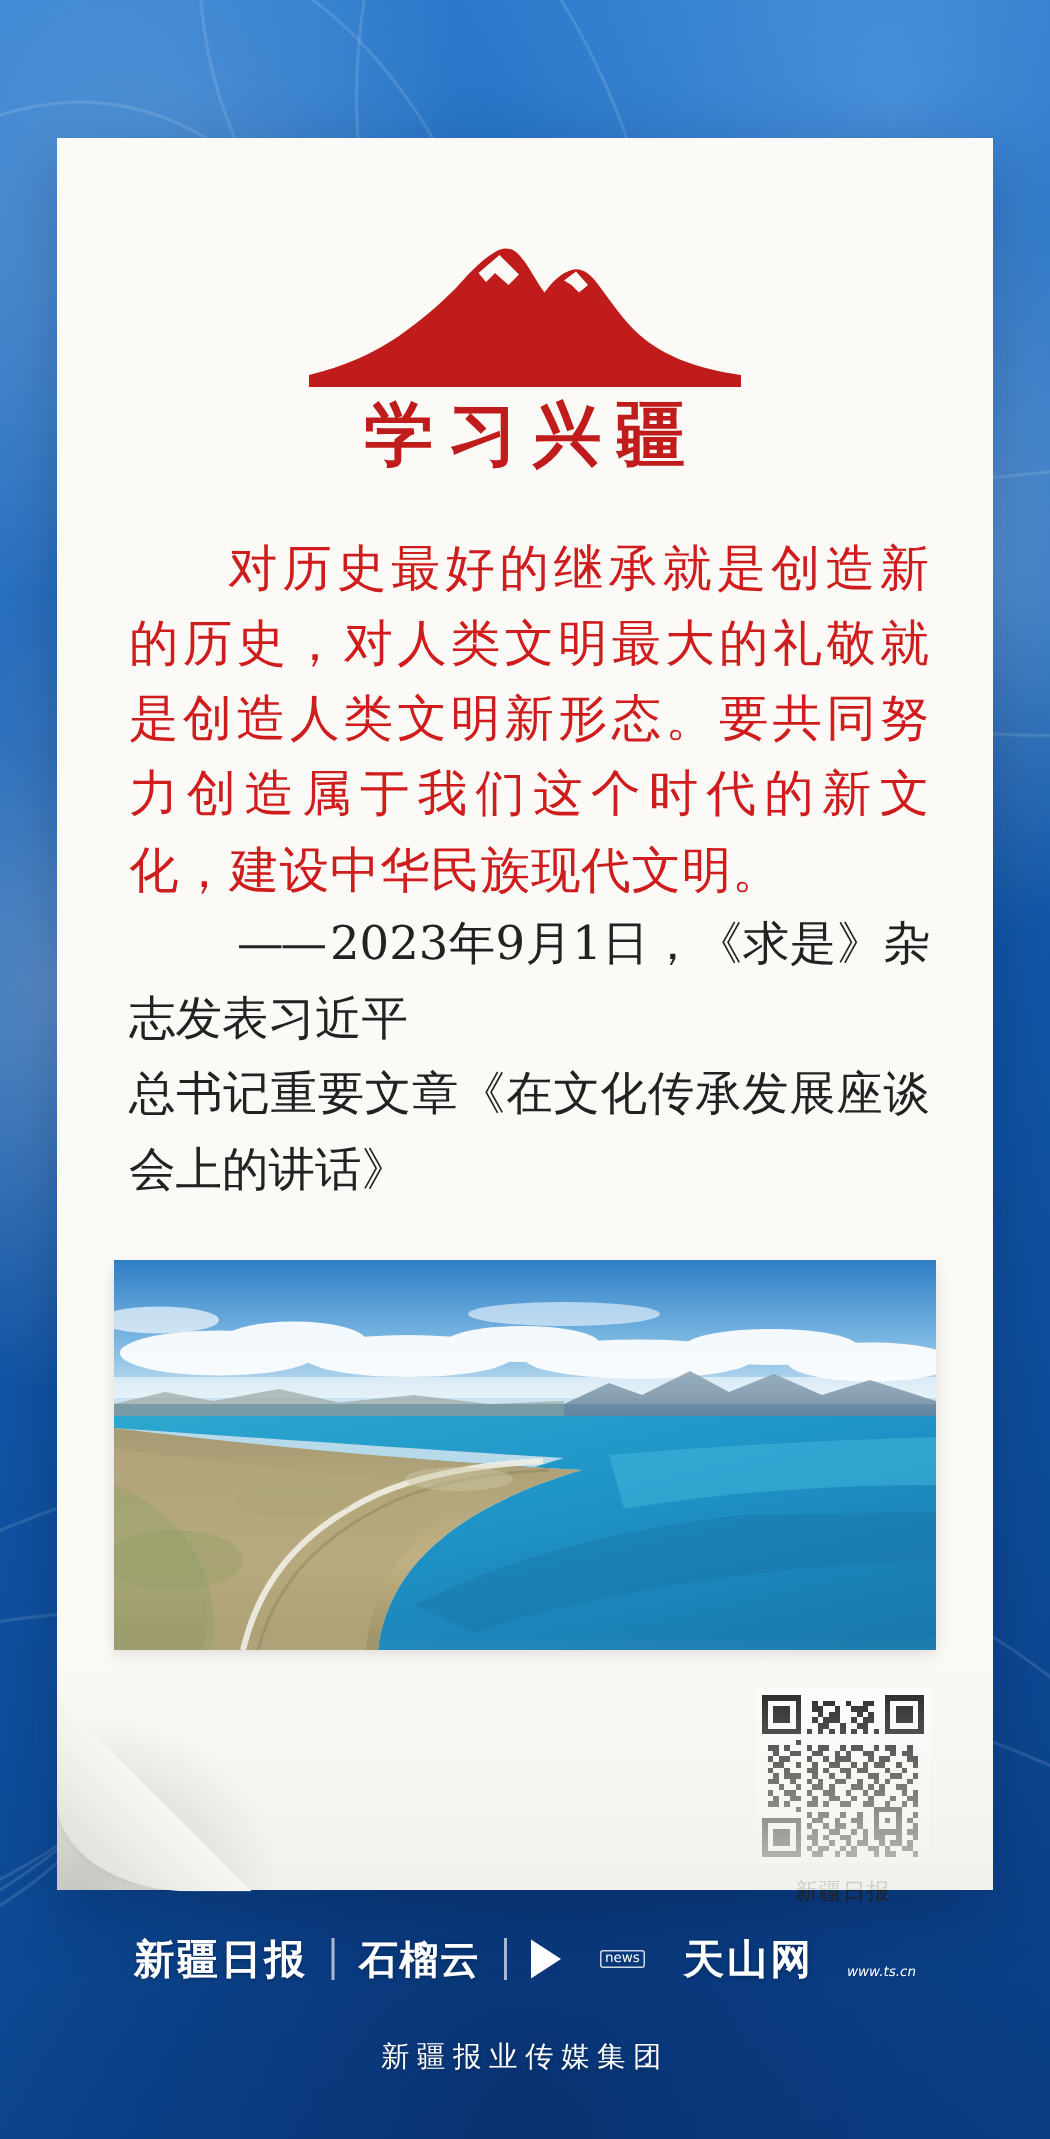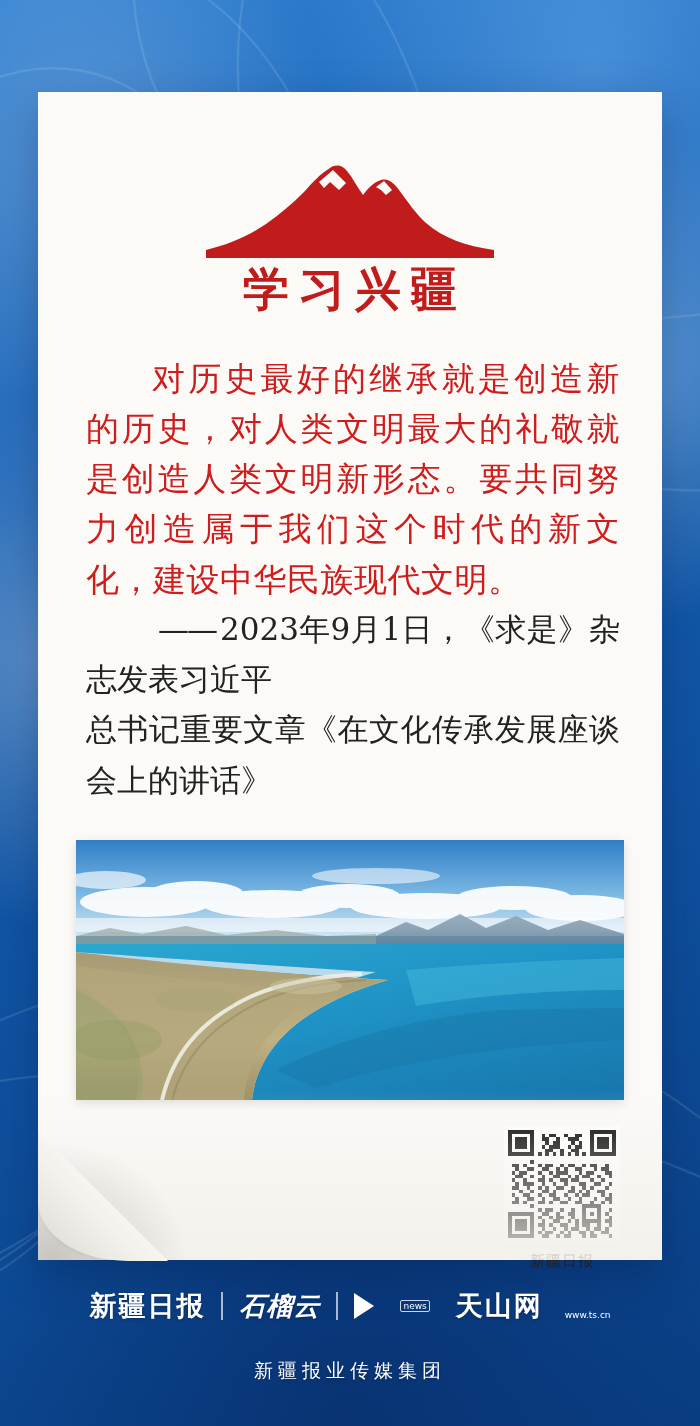--- a/index.html
+++ b/index.html
@@ -215,21 +215,20 @@
   .f-brand {
     color: #ffffff;
     font-family: "DejaVu Serif", serif;
     font-weight: bold;
     font-size: 27px;
     letter-spacing: 2px;
     text-shadow: 0 1px 3px rgba(0,0,0,0.3);
     white-space: nowrap;
   }
   .f-brand.script {
-    font-style: italic;
     font-size: 26px;
     letter-spacing: 1px;
   }
   .f-sep {
     width: 2px;
     height: 28px;
     background: rgba(255,255,255,0.65);
   }
   .f-tri {
     display: inline-block;
@@ -264,20 +263,21 @@
     text-shadow: 0 1px 3px rgba(0,0,0,0.25);
   }
   .f-url {
     font-family: "DejaVu Sans", sans-serif;
     font-size: 9px;
     color: #ffffff;
     letter-spacing: 0;
     margin-left: 2px;
     align-self: flex-end;
     padding-bottom: 4px;
+    font-style: italic;
   }
 </style>
 </head>
 <body>
 
 <div class="bg">
   <div class="bg-swirl">
     <i class="s1"></i>
       <i class="s2"></i>
       <i class="s3"></i>

